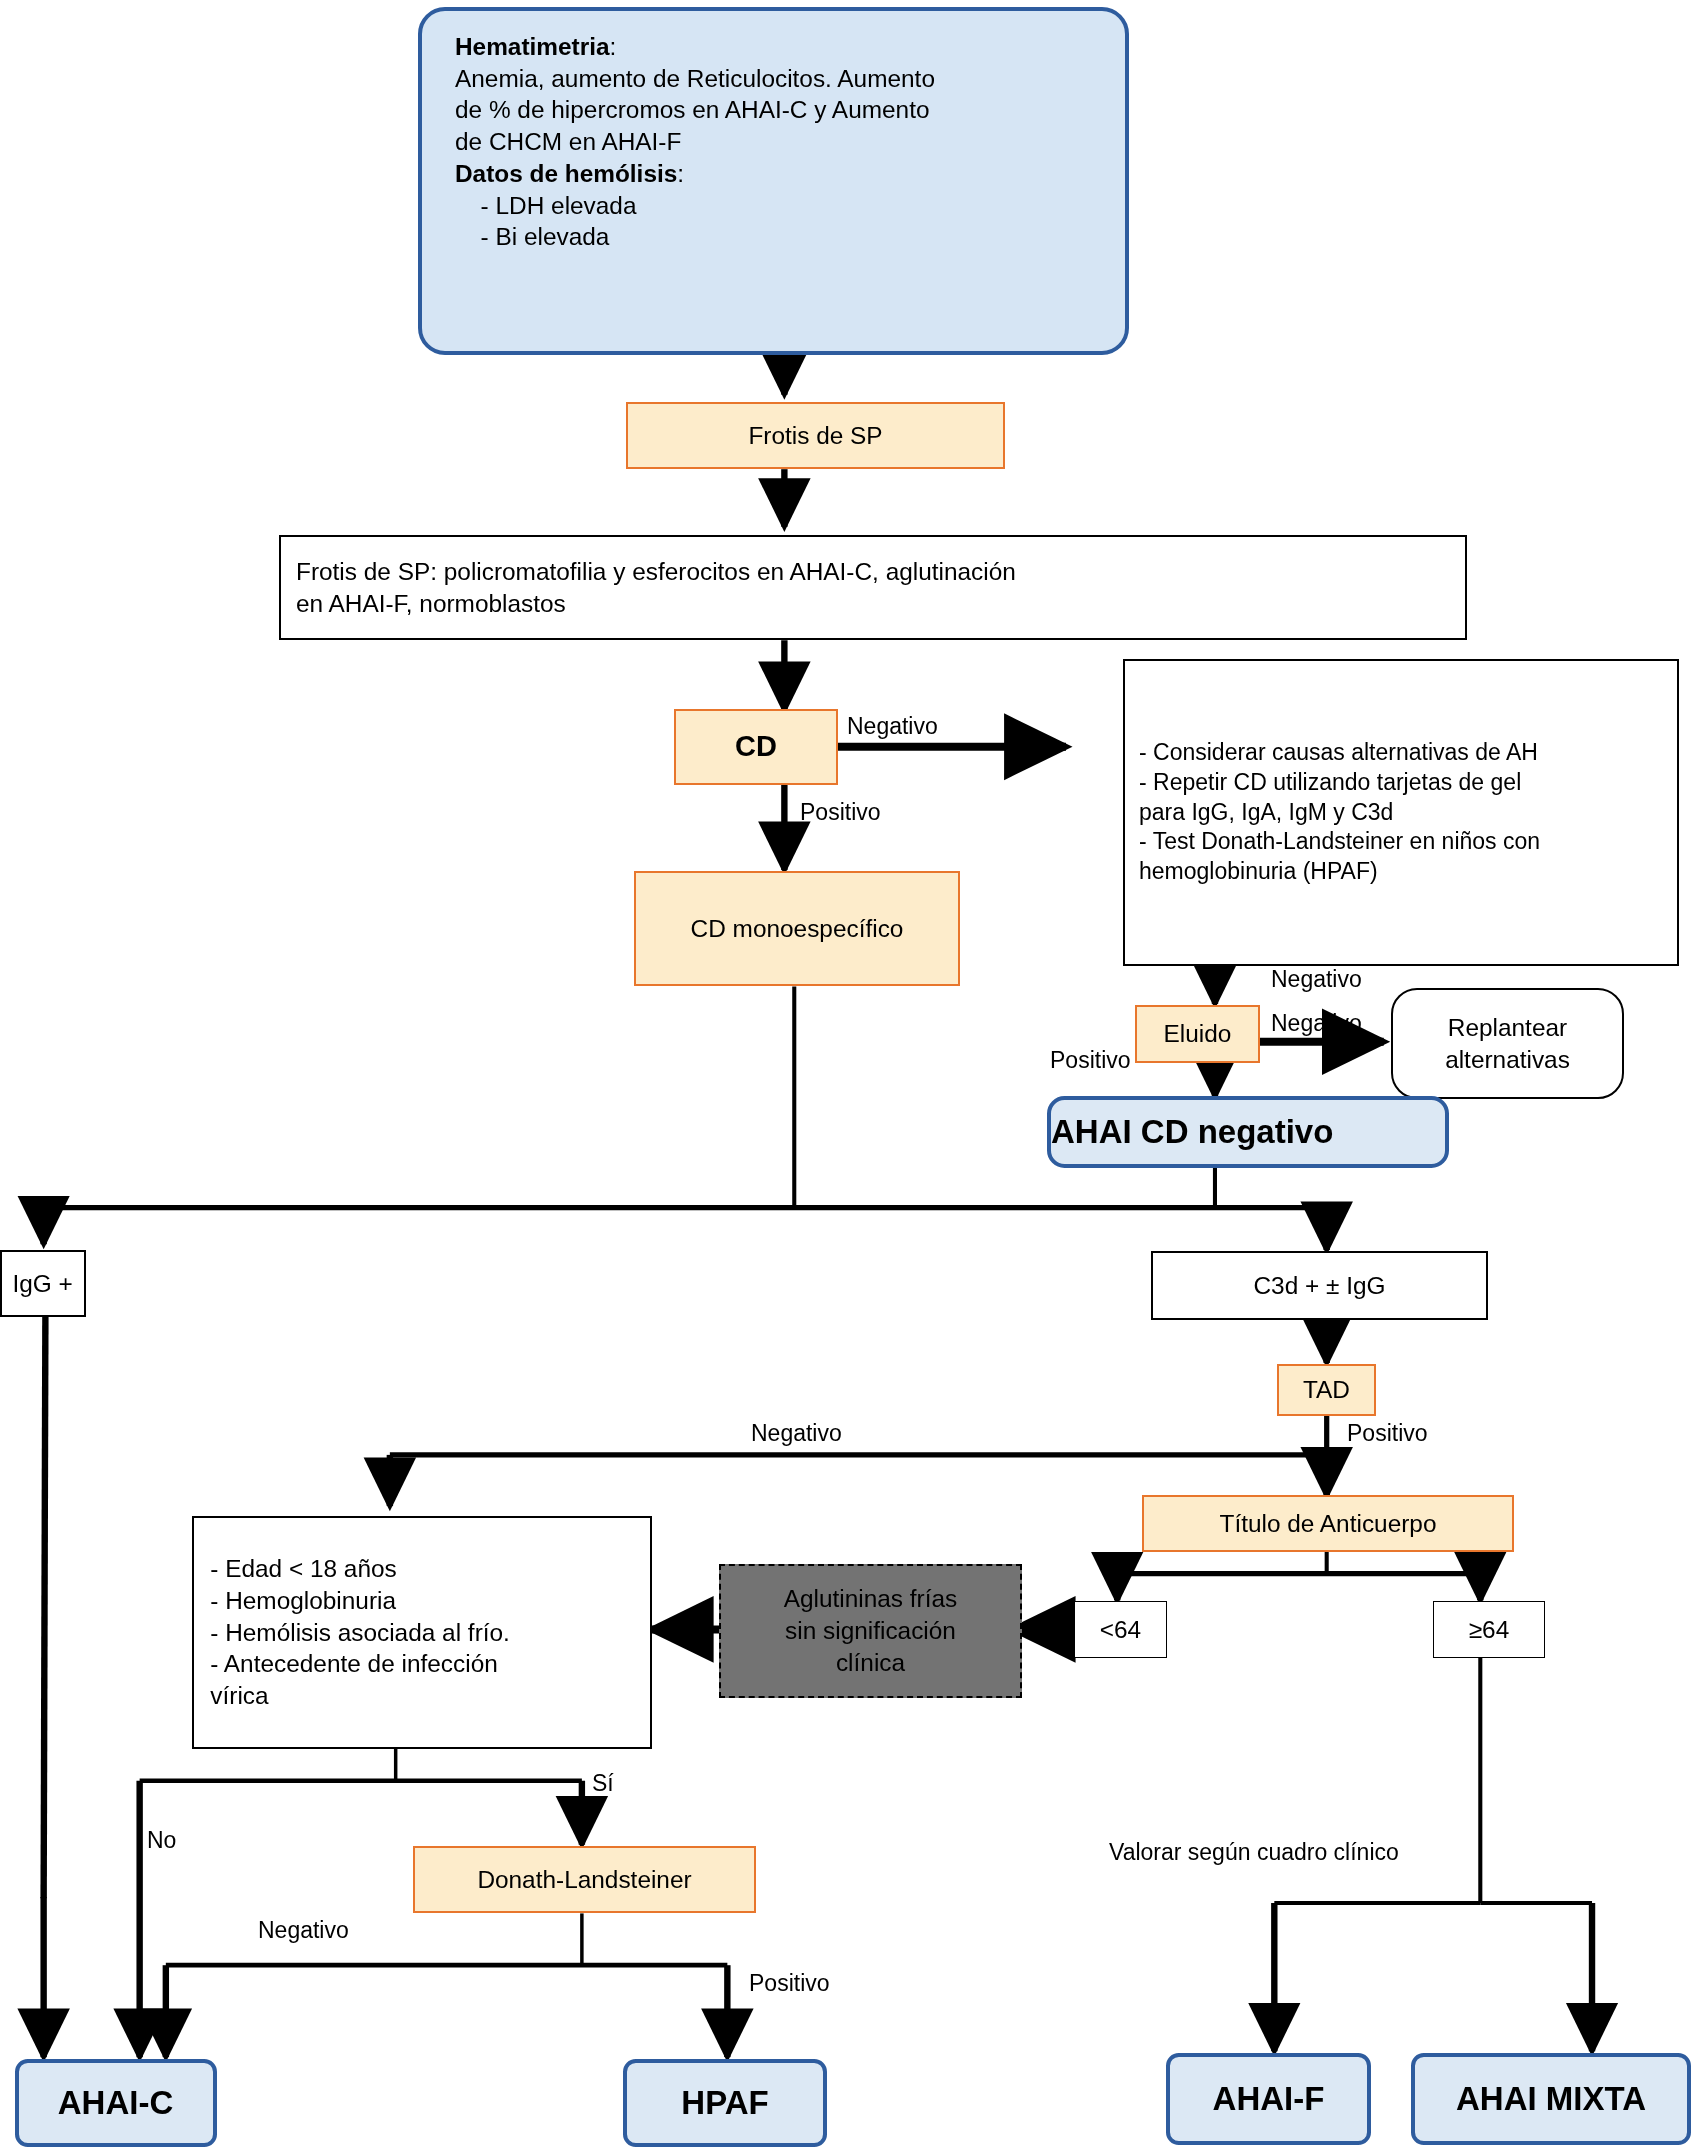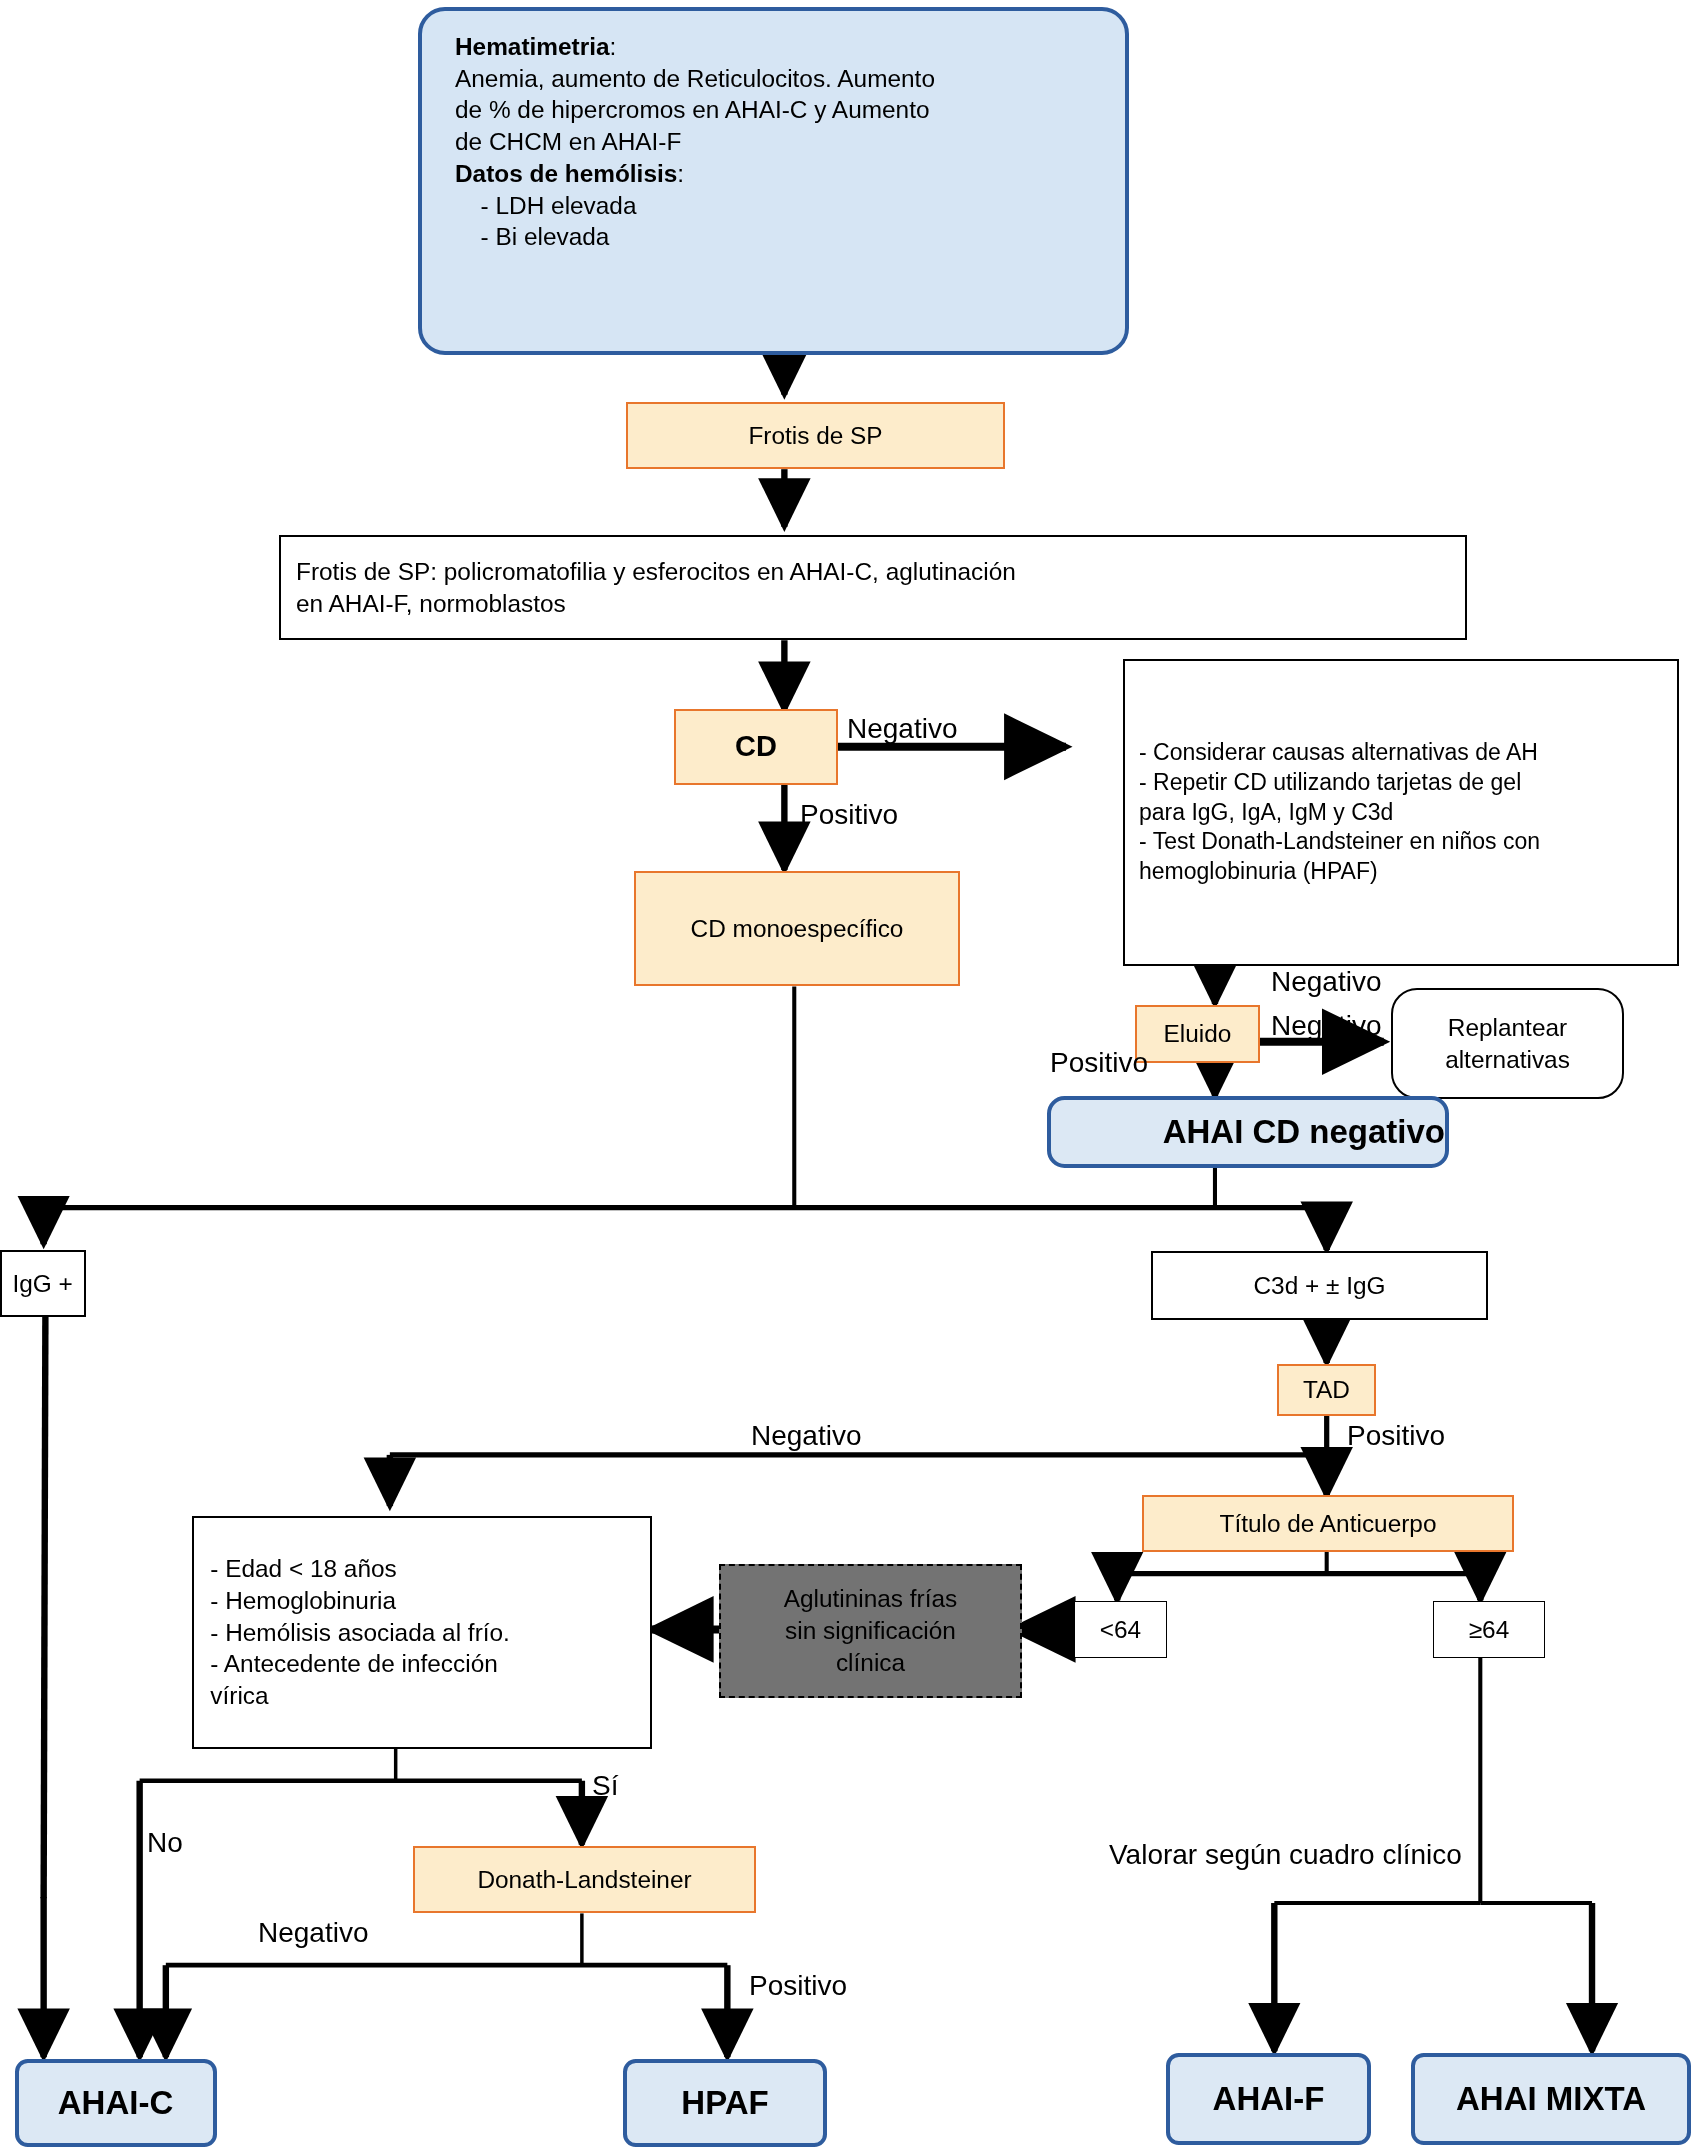--- a/index.html
+++ b/index.html
@@ -20,21 +20,21 @@
   .blue.big{border-radius:17.5px;}
   
   .topbox{background:#D6E5F4;border:4.1px solid #2E5C9E;border-radius:27px;align-items:flex-start;justify-content:flex-start;}
   .txt{font-size:23px;color:#000;line-height:1.30;}
   .txt.t38{font-size:23px;}
   .txt.t42{font-size:24.4px;}
   .txt.bold{font-weight:bold;}
   .txt.b56{font-size:33px;font-weight:bold;}
   .txt.b50{font-size:29px;font-weight:bold;}
   .pad{padding:9.3px 12.8px;}
-  .label{position:absolute;font-size:28px;color:#000;white-space:nowrap;}
+  .label{position:absolute;font-size:23px;color:#000;white-space:nowrap;}
   .tline{display:block;}
 </style>
 </head>
 <body>
 
 <div id="stage">
 
   <svg id="wires" viewBox="0 0 2925 3696" xmlns="http://www.w3.org/2000/svg">
     <defs>
       <marker id="ah" markerWidth="9" markerHeight="9" refX="7.6" refY="4.5" orient="auto" markerUnits="strokeWidth">
@@ -165,21 +165,21 @@
   </div>
 
   <div class="node plain center" style="left:1391px;top:988px;width:233px;height:111px;border-radius:26px;">
     <div class="inner" style="padding:3.5px 5.8px;">
       <div class="txt t42 tline">Replantear</div>
       <div class="txt t42 tline">alternativas</div>
     </div>
   </div>
 
   <div class="node blue big" style="left:1047px;top:1096px;width:402px;height:72px;">
-    <div class="inner txt b56" style="text-align:right;margin-left:23px;">AHAI CD negativo</div>
+    <div class="inner txt b56" style="text-align:left;">AHAI CD negativo</div>
   </div>
 
   <div class="node plain" style="left:0px;top:1250px;width:86px;height:67px;">
     <div class="inner txt t42" style="padding-left:10.5px;">IgG +</div>
   </div>
 
   <div class="node plain center" style="left:1151px;top:1251px;width:337px;height:69px;">
     <div class="inner txt t42" style="text-align:center;">C3d + ± IgG</div>
   </div>
 

